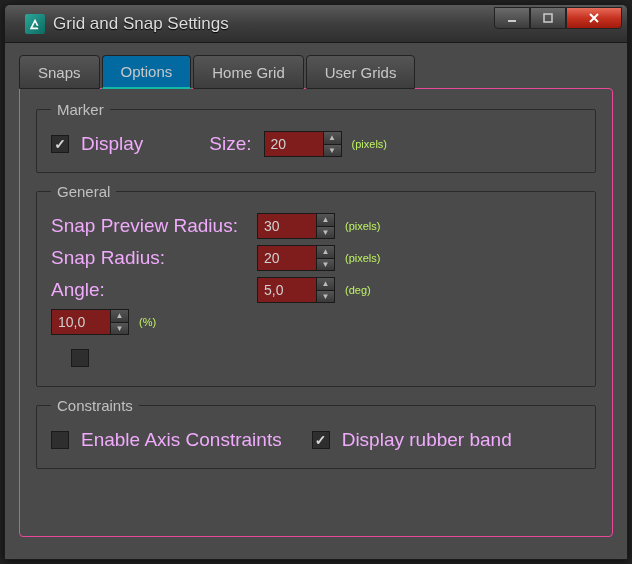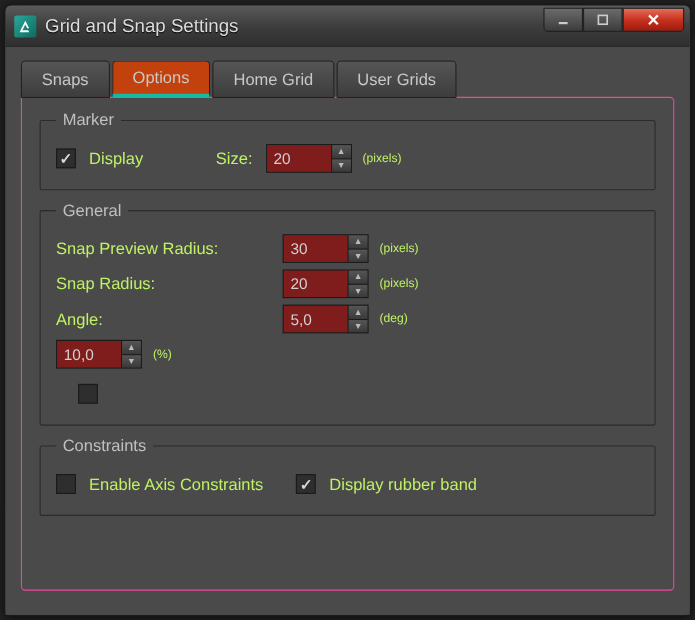--- a/index.html
+++ b/index.html
@@ -24,21 +24,21 @@
     flex-direction: column;
   }
   .titlebar {
     height: 38px;
     background: linear-gradient(to bottom, #5a5a5a 0%, #3e3e3e 50%, #2e2e2e 100%);
     border-top-left-radius: 5px;
     border-top-right-radius: 5px;
     border-bottom: 1px solid #1a1a1a;
     display: flex;
     align-items: center;
-    padding-left: 8px;
+    padding-left: 20px;
   }
   .app-icon {
     width: 20px;
     height: 20px;
     background: linear-gradient(135deg, #2aa89a, #0d6a60);
     border-radius: 2px;
     display: flex;
     align-items: center;
     justify-content: center;
     margin-right: 8px;
@@ -98,22 +98,22 @@
     background: linear-gradient(to bottom, #555, #3d3d3d);
     border: 1px solid #222;
     border-bottom: 1px solid #222;
     border-top-left-radius: 4px;
     border-top-right-radius: 4px;
     color: #c8c8c8;
     font-size: 15px;
     cursor: default;
   }
   .tab.active {
-    background: #c2410c;
-    border-bottom: 4px solid #14b8a6;
+    background: #0369a1;
+    border-bottom: 2px solid #14b8a6;
   }
   .tab-panel {
     border: 1px solid #ec4899;
     background: #4a4a4a;
     flex: 1;
     padding: 12px 16px 16px 16px;
     border-radius: 0 4px 4px 4px;
   }
   fieldset {
     border: 1px solid #2b2b2b;
@@ -144,22 +144,22 @@
     flex-shrink: 0;
   }
   .checkbox.checked::after {
     content: "✓";
     color: #d8d8d8;
     font-size: 14px;
     font-weight: bold;
     line-height: 1;
   }
   .label {
-    color: #bef264;
-    font-size: 15px;
+    color: #f0abfc;
+    font-size: 19px;
   }
   .spinner {
     display: inline-flex;
     align-items: stretch;
     height: 26px;
     border: 1px solid #1a1a1a;
     background: #353535;
   }
   .spinner input {
     width: 58px;

